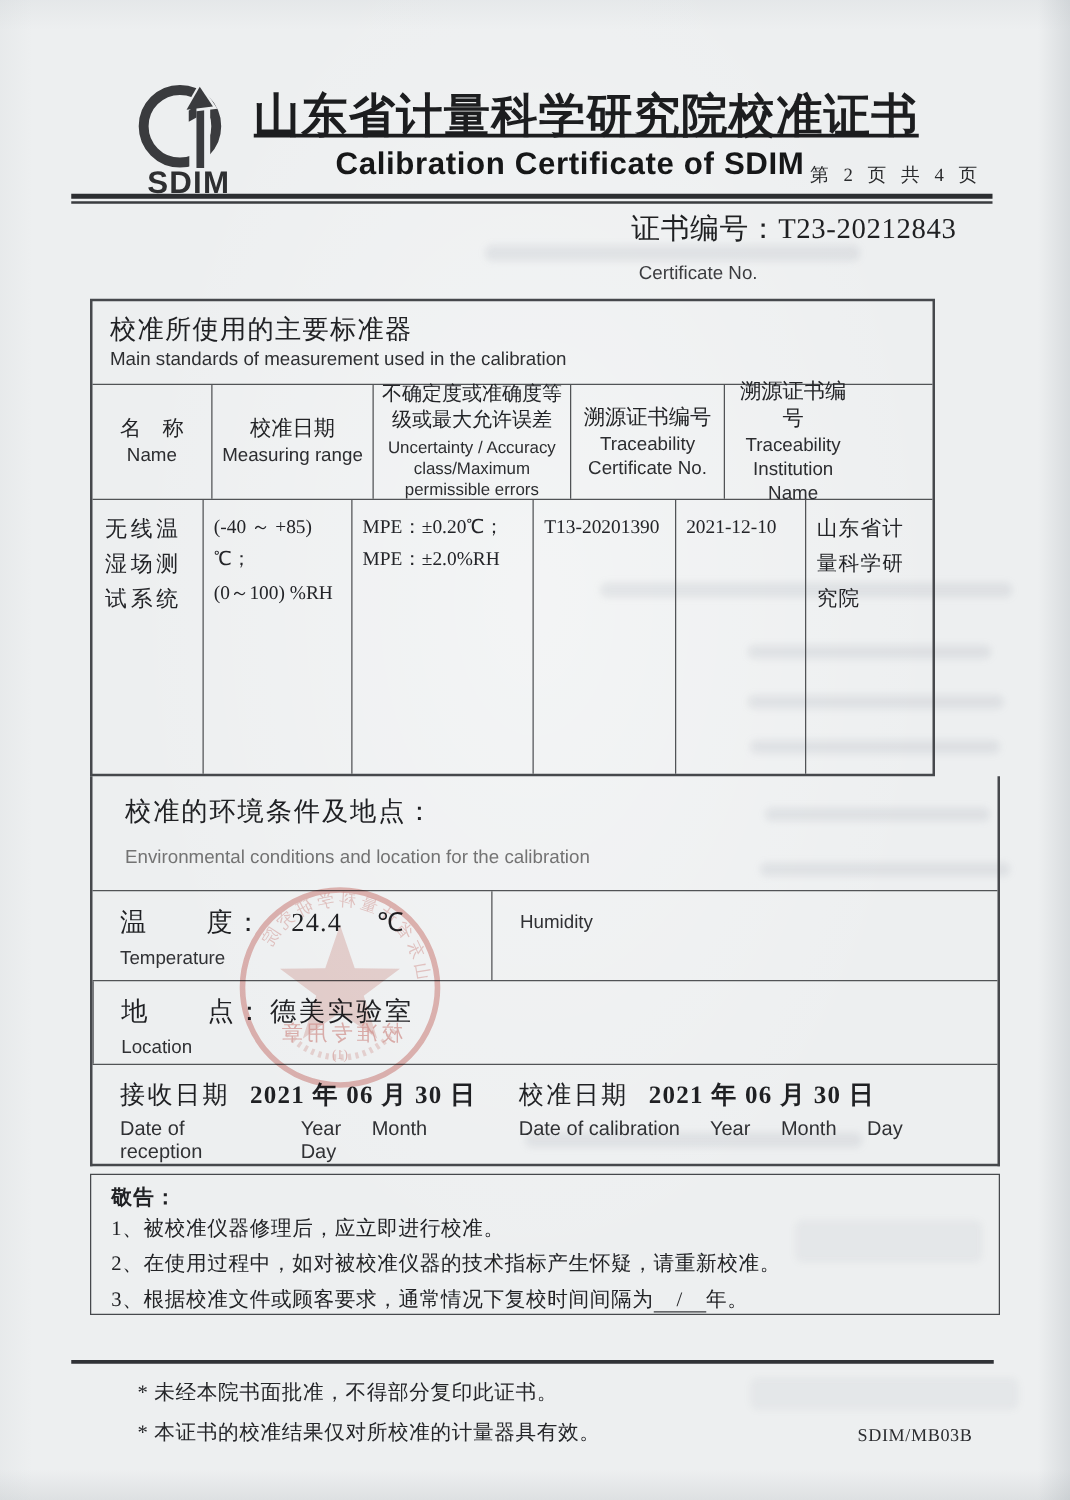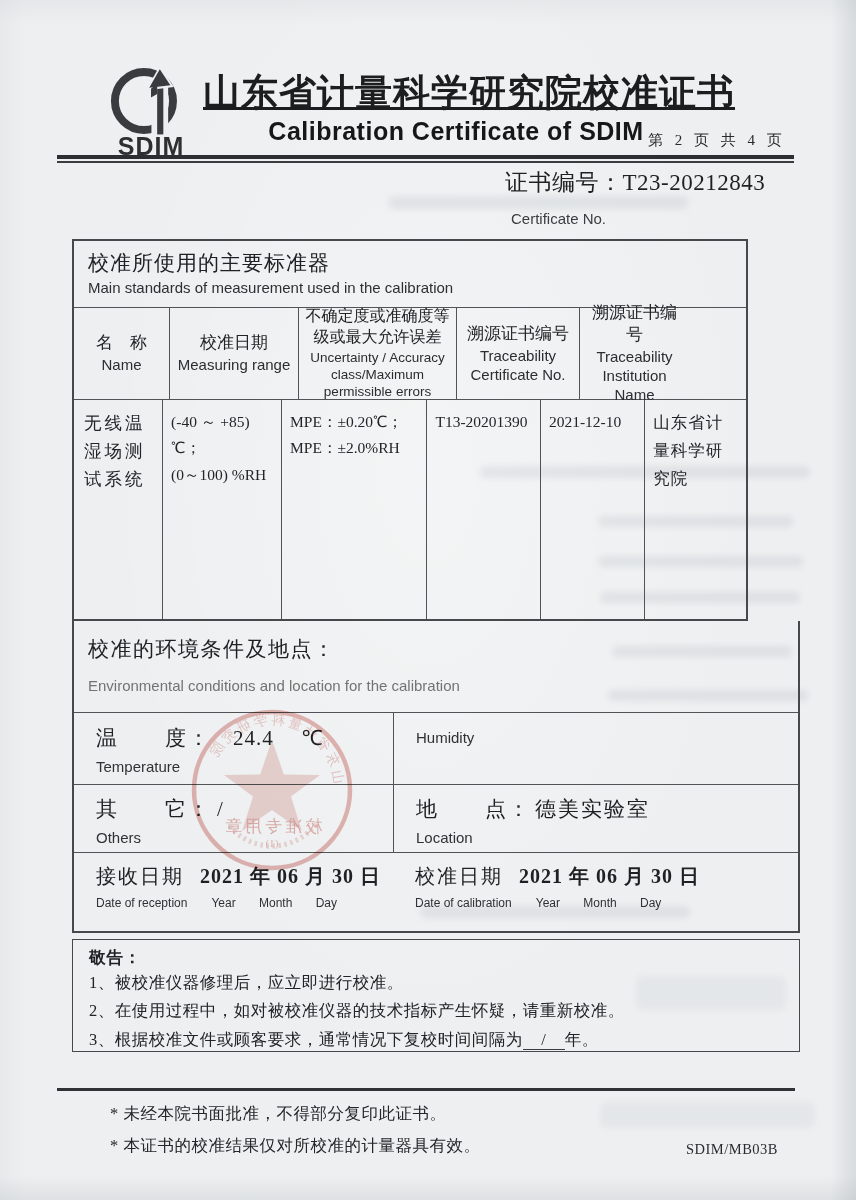--- a/index.html
+++ b/index.html
@@ -41,38 +41,38 @@
   .hcell .cn{font-size:17px;color:#232427;line-height:1.3;}
   .hcell .en{font-family:"Liberation Sans", sans-serif;font-size:15px;color:#2c2d30;line-height:1.25;margin-top:2px;}
   .hcell.small .cn{font-size:16px;}
   .hcell.small .en{font-size:13.5px;}
   .bcell{box-sizing:border-box;padding:9px 8px;border-right:1.5px solid #515356;font-size:15.5px;line-height:1.7;color:#232428;}
   .c1{width:96px;} .c2{width:129px;} .c3{width:158px;} .c4{width:123px;} .c5{width:113px;} .c6{width:109px;}
   .bcell.name{font-size:17.5px;letter-spacing:3px;line-height:1.6;padding-left:10px;}
   .bcell.inst{font-size:16.5px;letter-spacing:1px;line-height:1.7;}
 
   .t2{left:72px;top:621px;width:728px;height:312px;border-top:none;display:flex;flex-direction:column;}
-  .t2-title{height:92px;box-sizing:border-box;padding:14px 14px 0 14px;}
+  .t2-title{height:92px;box-sizing:border-box;padding:14px 14px 0 26px;}
   .t2-title-cn{font-size:21px;letter-spacing:1.5px;color:#202124;}
   .t2-title-en{font-family:"Liberation Sans", sans-serif;font-size:15px;color:#737373;margin-top:14px;}
   .t2-row{display:flex;border-top:1.5px solid #515356;box-sizing:border-box;}
   .rowB{height:72px;} .rowC{height:68px;} .rowD{height:80px;}
   .envcell{box-sizing:border-box;padding:10px 0 0 22px;}
   .envcell.left{width:319px;}
   .envcell.right{flex:1;border-left:1.5px solid #515356;padding-left:22px;}
   .rowD .envcell.right{border-left:none;}
   .env-line{font-size:21px;color:#1f2023;display:flex;align-items:baseline;}
   .env-label{letter-spacing:2px;}
   .env-value{margin-left:22px;letter-spacing:1px;}
   .env-unit{margin-left:28px;}
   .env-en{font-family:"Liberation Sans", sans-serif;font-size:15px;color:#303134;margin-top:6px;}
   .date-line{font-size:20px;color:#1f2023;display:flex;align-items:baseline;}
   .date-label{letter-spacing:2px;margin-right:16px;}
   .date-value{letter-spacing:1px;font-weight:bold;}
-  .date-en{font-family:"Liberation Sans", sans-serif;font-size:12px;color:#303134;margin-top:6px;display:flex;}
+  .date-en{font-family:"Liberation Sans", sans-serif;font-size:16px;color:#303134;margin-top:6px;display:flex;}
   .date-en .units{margin-left:24px;word-spacing:20px;}
 
   .notice{left:72px;top:939px;width:728px;height:113px;box-sizing:border-box;border:1.5px solid #46484c;padding:7px 16px;}
   .notice-title{font-size:16.5px;font-weight:bold;color:#202124;letter-spacing:1px;}
   .notice-item{font-size:16.5px;color:#222326;line-height:1.72;letter-spacing:0.5px;}
   .blank-slot{display:inline-block;min-width:42px;text-align:center;border-bottom:1.2px solid #3a3c3f;line-height:1.1;}
 
   .footer-rule{left:57px;top:1088px;width:738px;height:2.5px;background:#303236;}
   .footnotes{left:110px;top:1098px;font-size:16.5px;line-height:1.95;color:#242528;letter-spacing:0.5px;}
   .form-code{left:686px;top:1141px;font-size:14.5px;color:#2b2c2f;letter-spacing:0.5px;}
@@ -180,27 +180,20 @@
         <span class="env-value">24.4</span>
         <span class="env-unit">℃</span>
       </div>
       <div class="env-en">Temperature</div>
     </div>
     <div class="envcell right">
       <div class="env-en">Humidity</div>
     </div>
   </div>
   <div class="t2-row rowC">
-    <div class="envcell left">
-      <div class="env-line">
-        <span class="env-label">其　　它：</span>
-        <span class="env-value" style="margin-left:6px;">/</span>
-      </div>
-      <div class="env-en">Others</div>
-    </div>
     <div class="envcell right">
       <div class="env-line">
         <span class="env-label">地　　点：</span>
         <span class="env-value" style="margin-left:4px;letter-spacing:2px;">德美实验室</span>
       </div>
       <div class="env-en">Location</div>
     </div>
   </div>
   <div class="t2-row rowD">
     <div class="envcell left">

